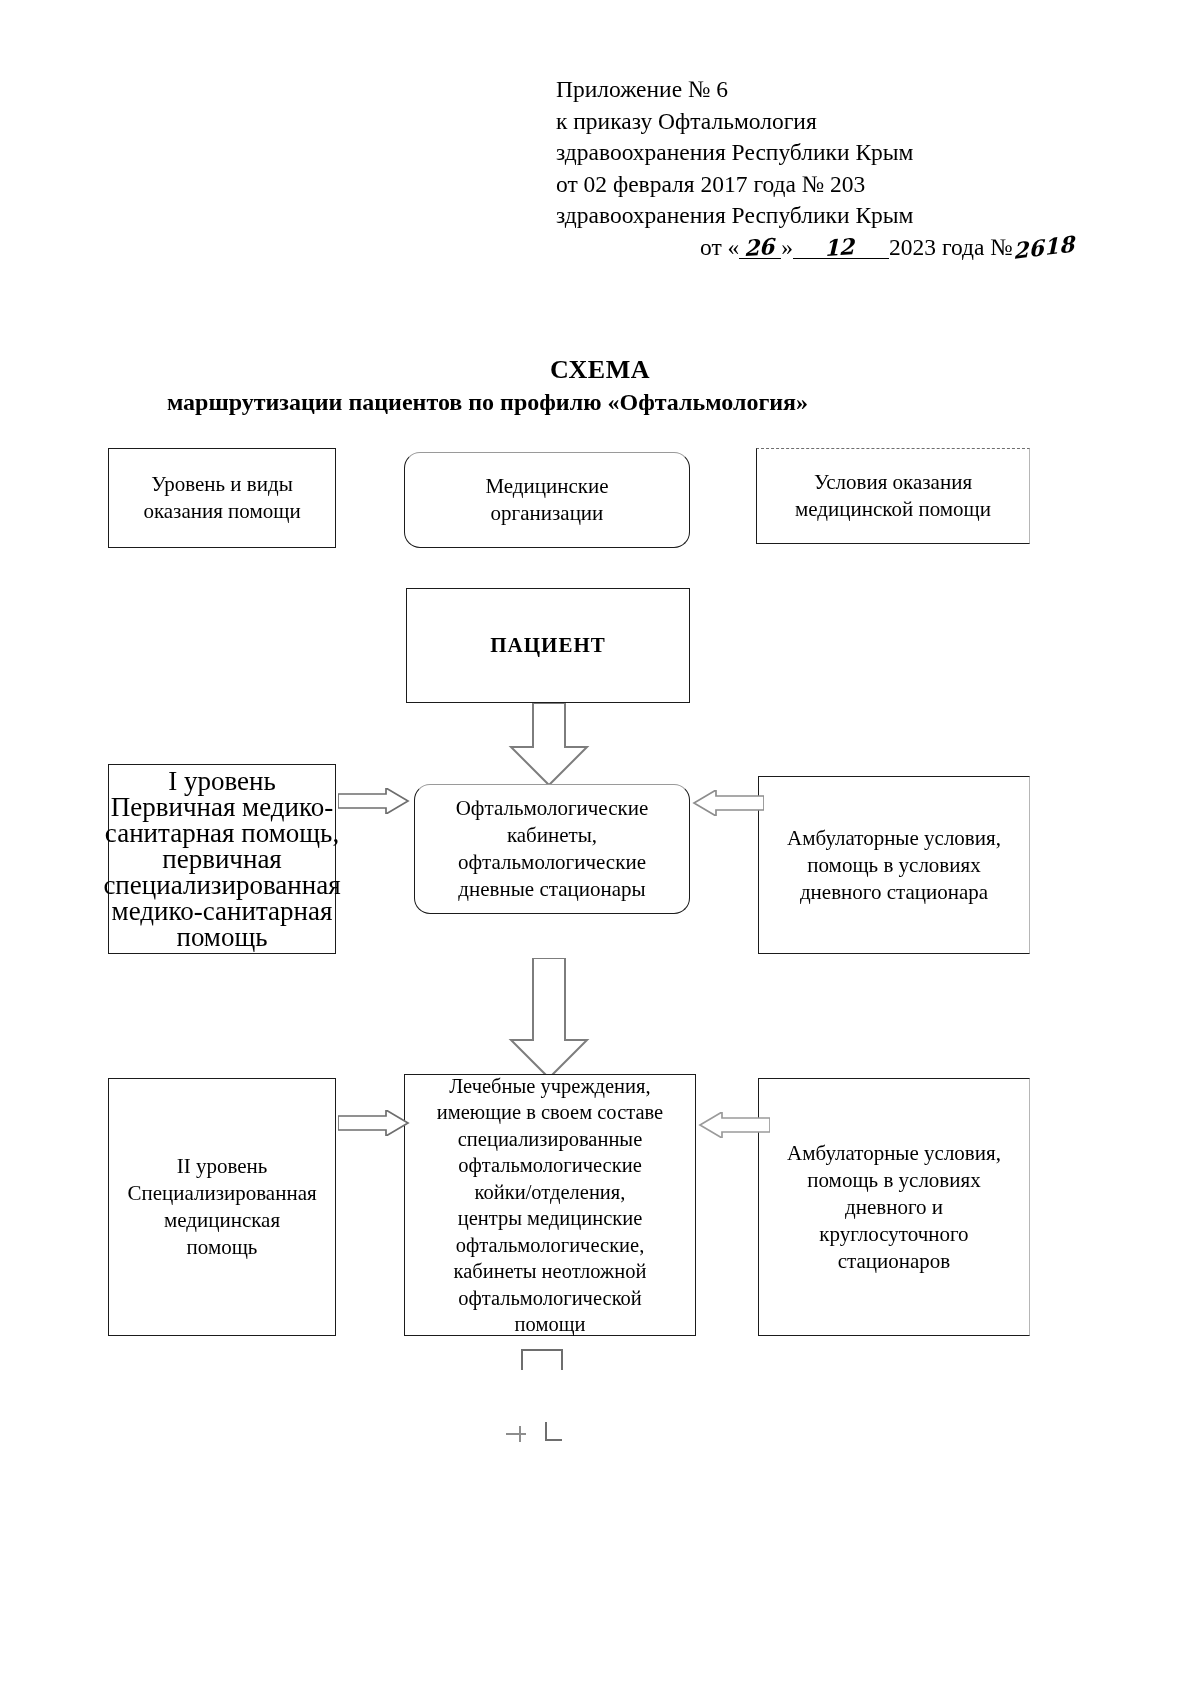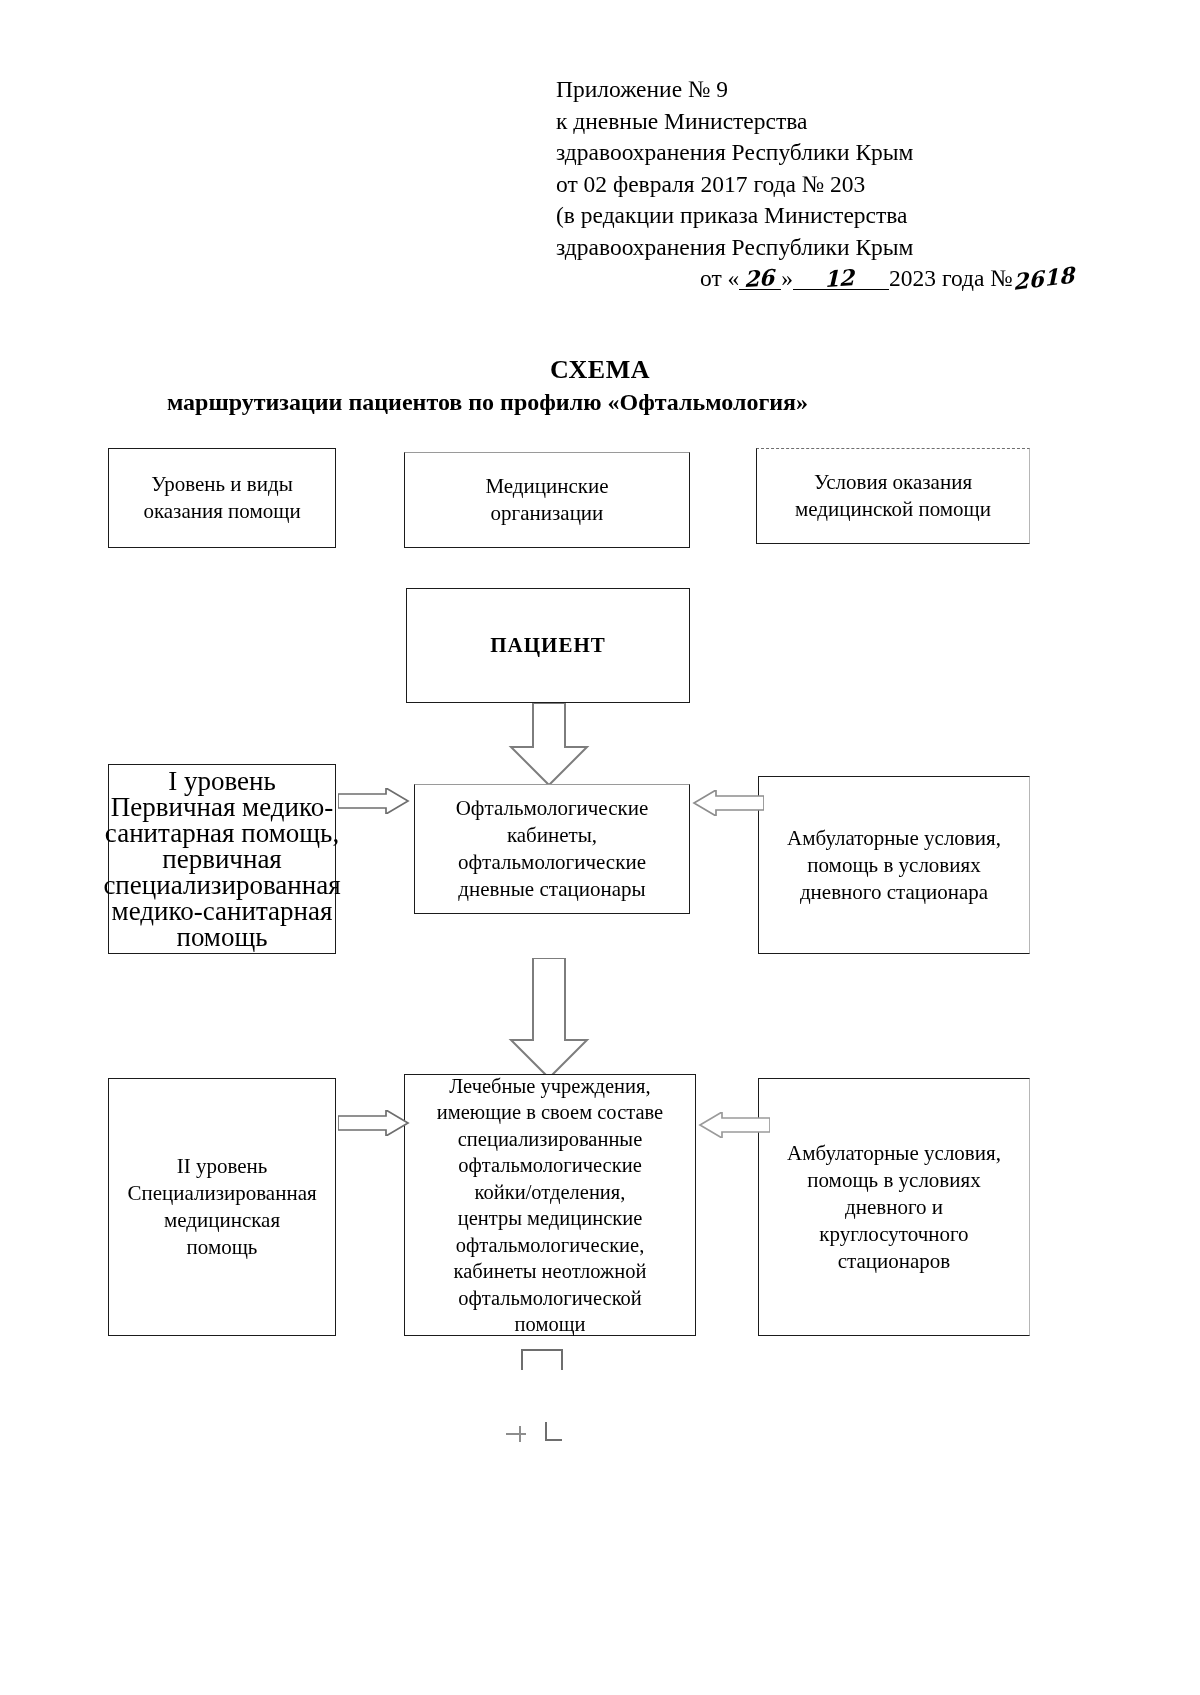--- a/index.html
+++ b/index.html
@@ -95,46 +95,45 @@
     border: 1.7px solid #1b1b1b;
     background: #ffffff;
     display: flex;
     align-items: center;
     justify-content: center;
     text-align: center;
     font-size: 21px;
     line-height: 27px;
     padding: 4px 18px;
   }
-  .box.faded-top { border-top-color: #9a9a9a; }
+  .box.faded-top { border-top-color: #9a9a9a; border-radius: 16px; }
   .box.faded-right { border-right-color: #b6b6b6; }
   .box.dashed-top { border-top-style: dashed; border-top-color: #6f6f6f; }
   .box-text { display: block; }
 
   .box.patient {
     font-weight: bold;
     font-size: 21px;
     letter-spacing: 1px;
   }
 
   
   .arrow { position: absolute; }
 
   
   .stub { position: absolute; }
 </style>
 </head>
 <body>
 
 <div class="appendix">
-  <span class="appendix-line">Приложение № 9</span>
-  <span class="appendix-line">к дневные Министерства</span>
+  <span class="appendix-line">Приложение № 6</span>
+  <span class="appendix-line">к приказу Офтальмология</span>
   <span class="appendix-line">здравоохранения Республики Крым</span>
   <span class="appendix-line">от 02 февраля 2017 года № 203</span>
-  <span class="appendix-line">(в редакции приказа Министерства</span>
   <span class="appendix-line">здравоохранения Республики Крым</span>
   <span class="date-line"><span>от «</span><span class="blank-short"><span class="hand">26</span></span><span>»</span><span class="blank-mid"><span class="hand">12</span></span><span>2023 года №</span><span class="hand-num">2618</span></span>
 </div>
 
 <div class="doc-title">СХЕМА</div>
 <div class="doc-subtitle">маршрутизации пациентов по профилю «Офтальмология»</div>
 
 <div class="box" style="left:108px; top:448px; width:228px; height:100px;">
   <span class="box-text">Уровень и виды<br>оказания помощи</span>
 </div>

